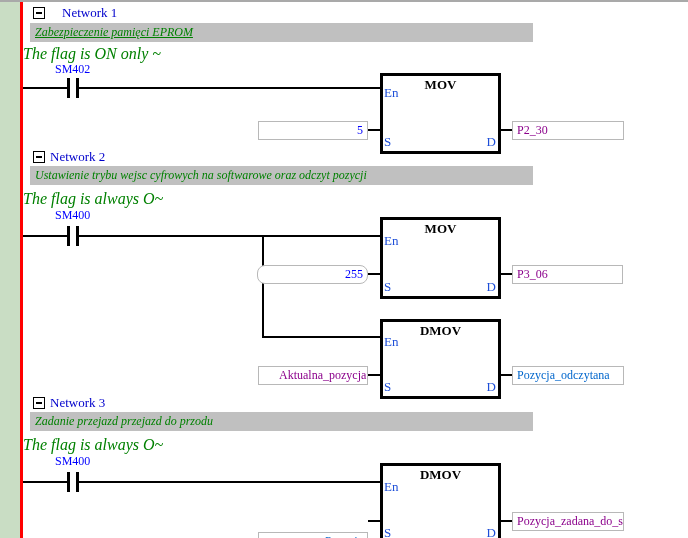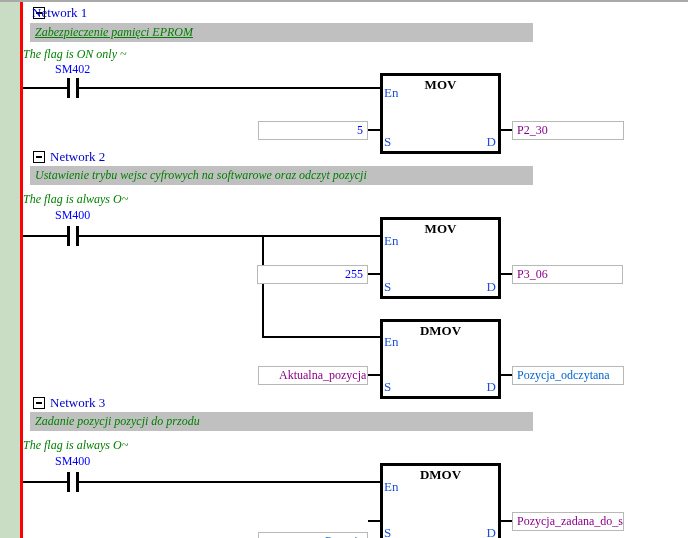--- a/index.html
+++ b/index.html
@@ -22,21 +22,21 @@
     position:absolute;color:var(--network-label,#0000cc);
     font-size:13px;line-height:16px;white-space:nowrap;
   }
   .comment-bar{
     position:absolute;left:30px;width:503px;height:19px;box-sizing:border-box;
     background:var(--comment-bg,#c0c0c0);color:var(--green-text,#008000);
     font-style:italic;font-size:12px;line-height:19px;padding-left:5px;white-space:nowrap;
   }
   .flag-comment{
     position:absolute;color:var(--green-text,#008000);
-    font-style:italic;font-size:12px;line-height:14px;white-space:nowrap;
+    font-style:italic;font-size:16px;line-height:14px;white-space:nowrap;
   }
   .device-label{
     position:absolute;color:var(--device-text,#0000ff);
     font-size:12px;line-height:14px;white-space:nowrap;font-family:Liberation Serif, serif;
   }
   .fblock{
     position:absolute;width:121px;border:3px solid #000;background:#fff;box-sizing:border-box;margin-top:12px;
   }
   .fb-title{
     text-align:center;font-size:13px;font-weight:bold;line-height:15px;margin-top:1px;color:#000;
@@ -57,21 +57,21 @@
 </style>
 </head>
 <body>
 
 <div class="abs top-border"></div>
 <div class="abs gutter"></div>
 <div class="abs rail"></div>
 
 <div>
   <div class="collapse-box" style="left:33px;top:7px;"></div>
-  <div class="net-label" style="left:32px;top:5px;text-align:center;">Network 1</div>
+  <div class="net-label" style="left:62px;top:5px;text-align:center;">Network 1</div>
   <div class="comment-bar" style="top:23px;text-decoration:underline;">Zabezpieczenie pamięci EPROM</div>
   <div class="flag-comment" style="left:23px;top:47px;">The flag is ON only ~</div>
 
   <div class="device-label" style="left:55px;top:62px;">SM402</div>
   <div class="line" style="left:23px;top:87px;width:44px;height:2px;"></div>
   <div class="contact-bar" style="left:67px;top:78px;"></div>
   <div class="contact-bar" style="left:76px;top:78px;"></div>
   <div class="line" style="left:79px;top:87px;width:302px;height:2px;"></div>
 
   <div class="fblock" style="left:380px;top:61px;height:81px;">
@@ -102,39 +102,39 @@
   <div class="line" style="left:262px;top:336px;width:118px;height:2px;"></div>
 
   <div class="fblock" style="left:380px;top:205px;height:82px;">
     <div class="fb-title">MOV</div>
     <div class="pin pin-en" style="top:14px;">En</div>
     <div class="pin pin-s">S</div>
     <div class="pin pin-d">D</div>
   </div>
   <div class="line" style="left:368px;top:273px;width:12px;height:2px;"></div>
   <div class="line" style="left:501px;top:273px;width:11px;height:2px;"></div>
-  <div class="operand-box src num" style="left:257px;top:265px;width:111px;">255</div>
+  <div class="operand-box src num" style="left:257px;top:265px;width:111px;border-radius:8px;">255</div>
   <div class="operand-box par" style="left:512px;top:265px;width:111px;">P3_06</div>
 
   <div class="fblock" style="left:380px;top:307px;height:80px;">
     <div class="fb-title">DMOV</div>
     <div class="pin pin-en" style="top:13px;">En</div>
     <div class="pin pin-s">S</div>
     <div class="pin pin-d">D</div>
   </div>
   <div class="line" style="left:368px;top:374px;width:12px;height:2px;"></div>
   <div class="line" style="left:501px;top:374px;width:11px;height:2px;"></div>
   <div class="operand-box src par" style="left:258px;top:366px;width:110px;padding-left:20px;">Aktualna_pozycja</div>
   <div class="operand-box sym" style="left:512px;top:366px;width:112px;">Pozycja_odczytana</div>
 </div>
 
 <div>
   <div class="collapse-box" style="left:33px;top:397px;"></div>
   <div class="net-label" style="left:50px;top:395px;">Network 3</div>
-  <div class="comment-bar" style="top:412px;">Zadanie pozycji pozycji do przodu</div>
+  <div class="comment-bar" style="top:412px;">Zadanie przejazd przejazd do przodu</div>
   <div class="flag-comment" style="left:23px;top:438px;">The flag is always O~</div>
 
   <div class="device-label" style="left:55px;top:454px;">SM400</div>
   <div class="line" style="left:23px;top:481px;width:44px;height:2px;"></div>
   <div class="contact-bar" style="left:67px;top:472px;"></div>
   <div class="contact-bar" style="left:76px;top:472px;"></div>
   <div class="line" style="left:79px;top:481px;width:302px;height:2px;"></div>
 
   <div class="fblock" style="left:380px;top:451px;height:82px;">
     <div class="fb-title">DMOV</div>

